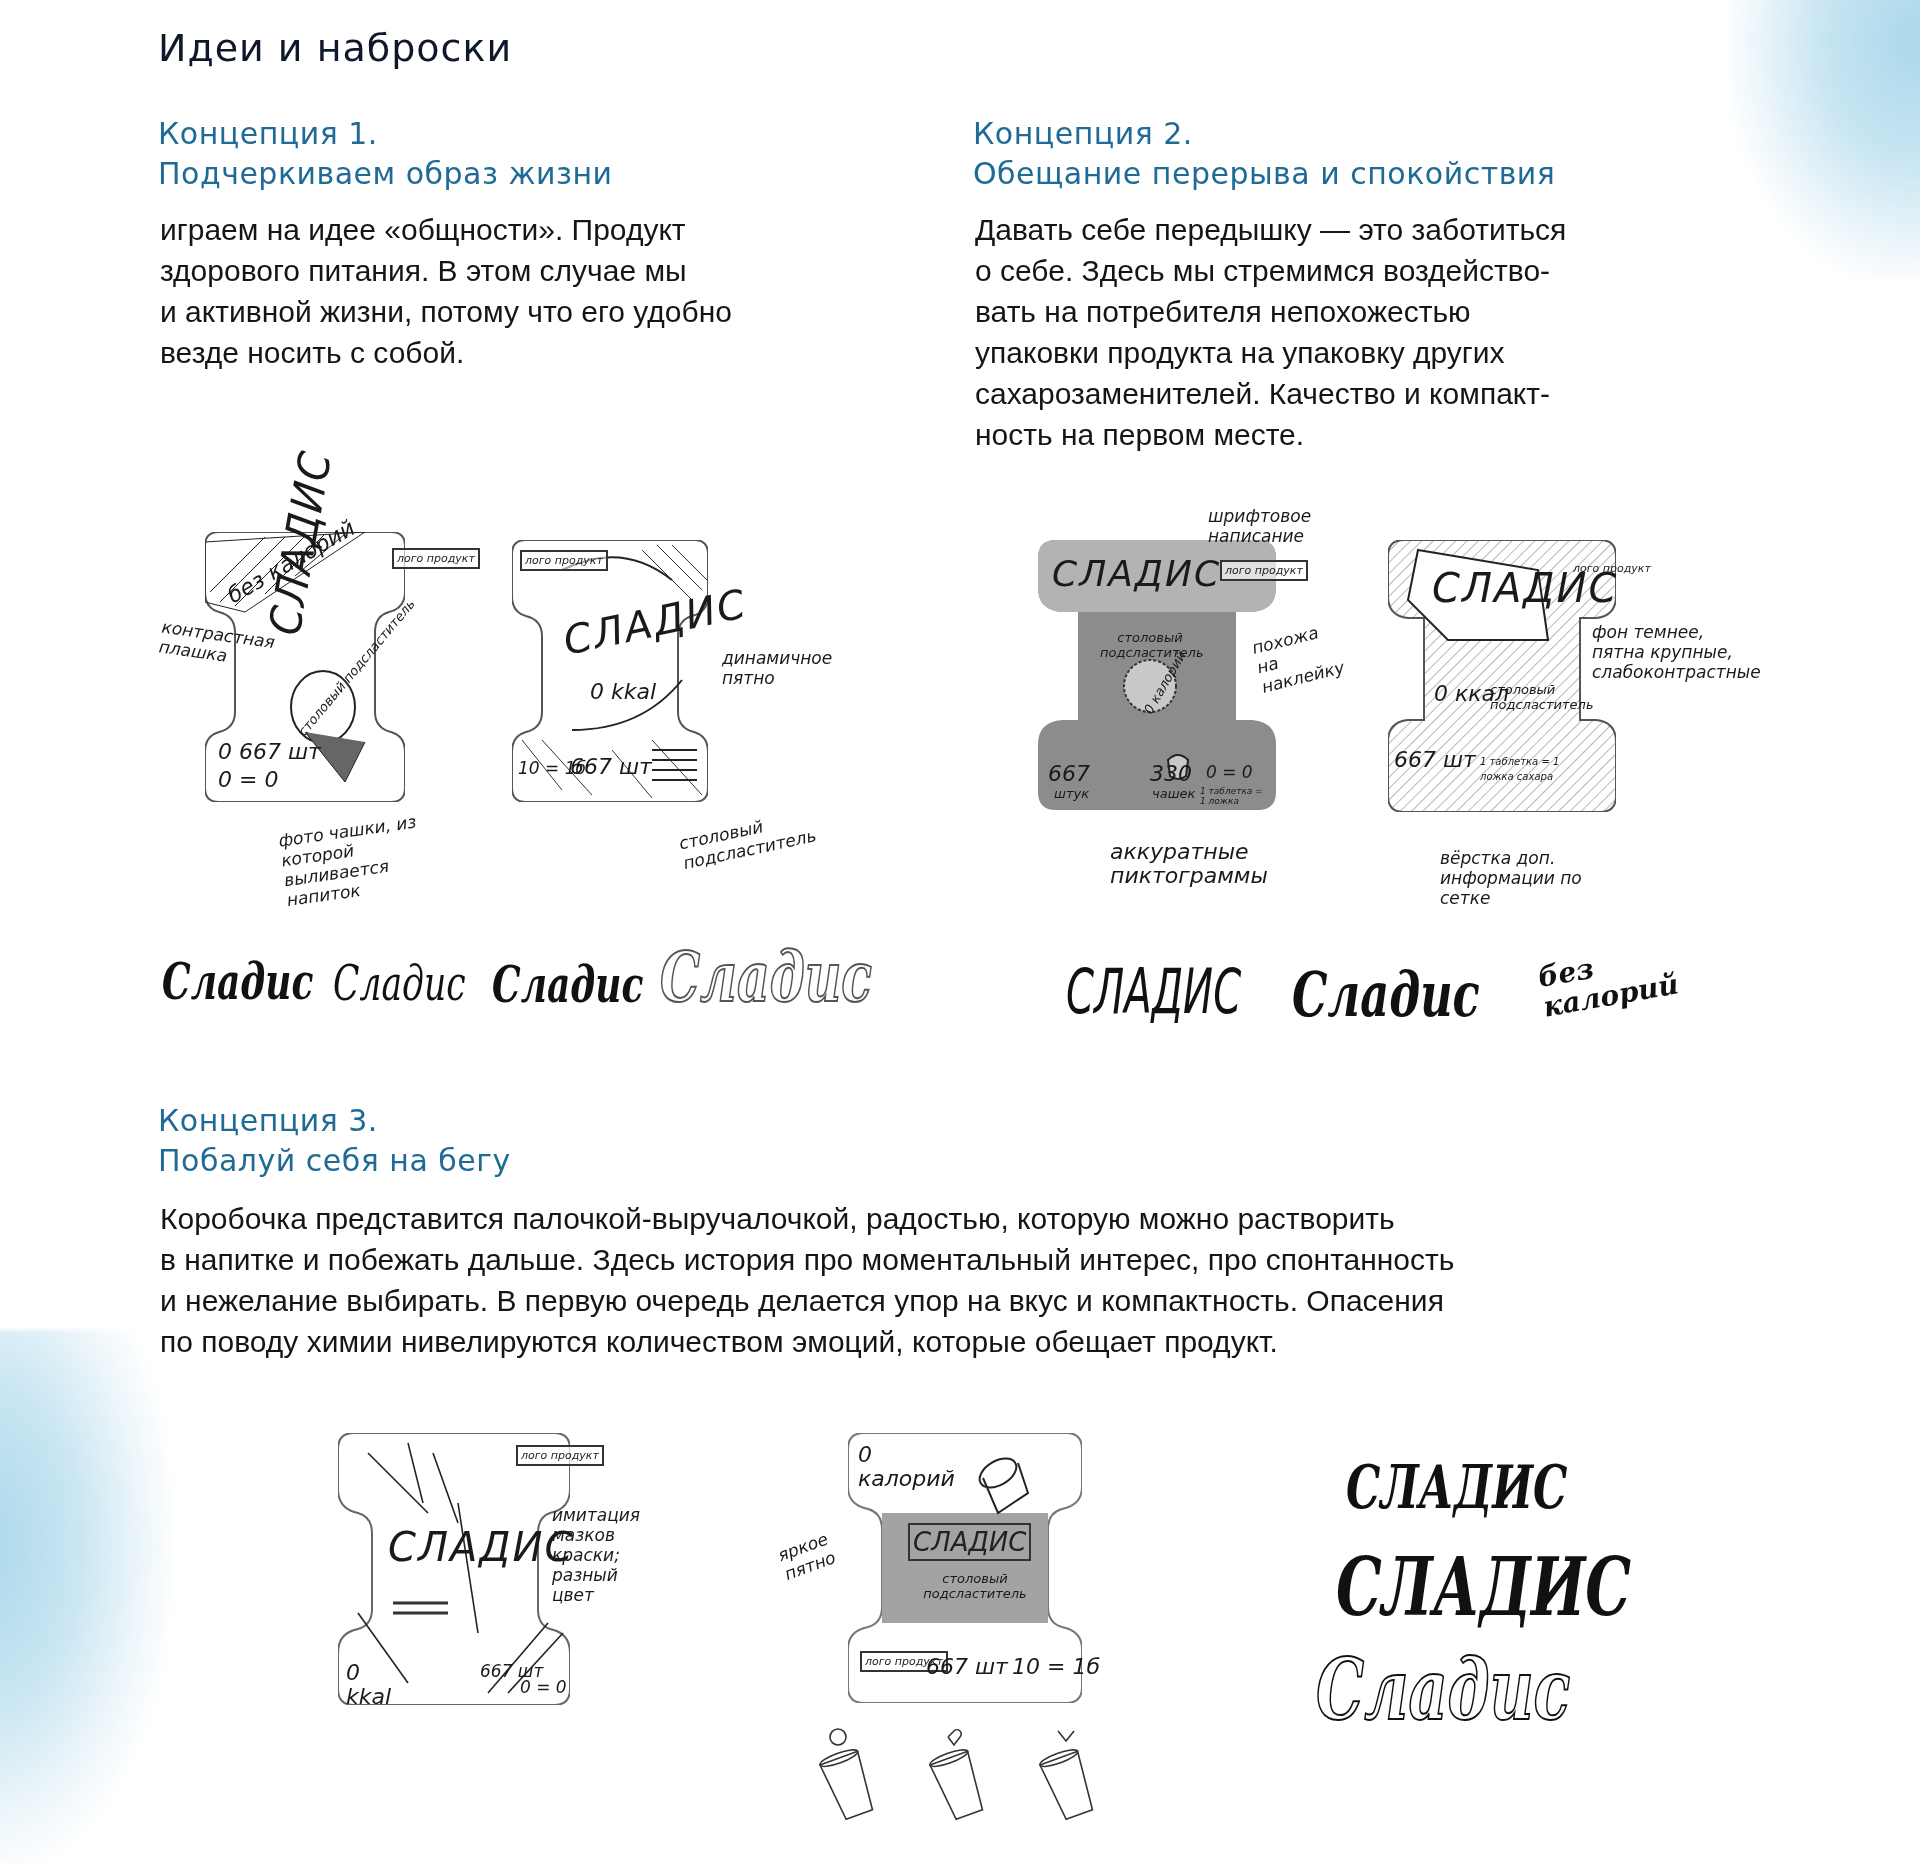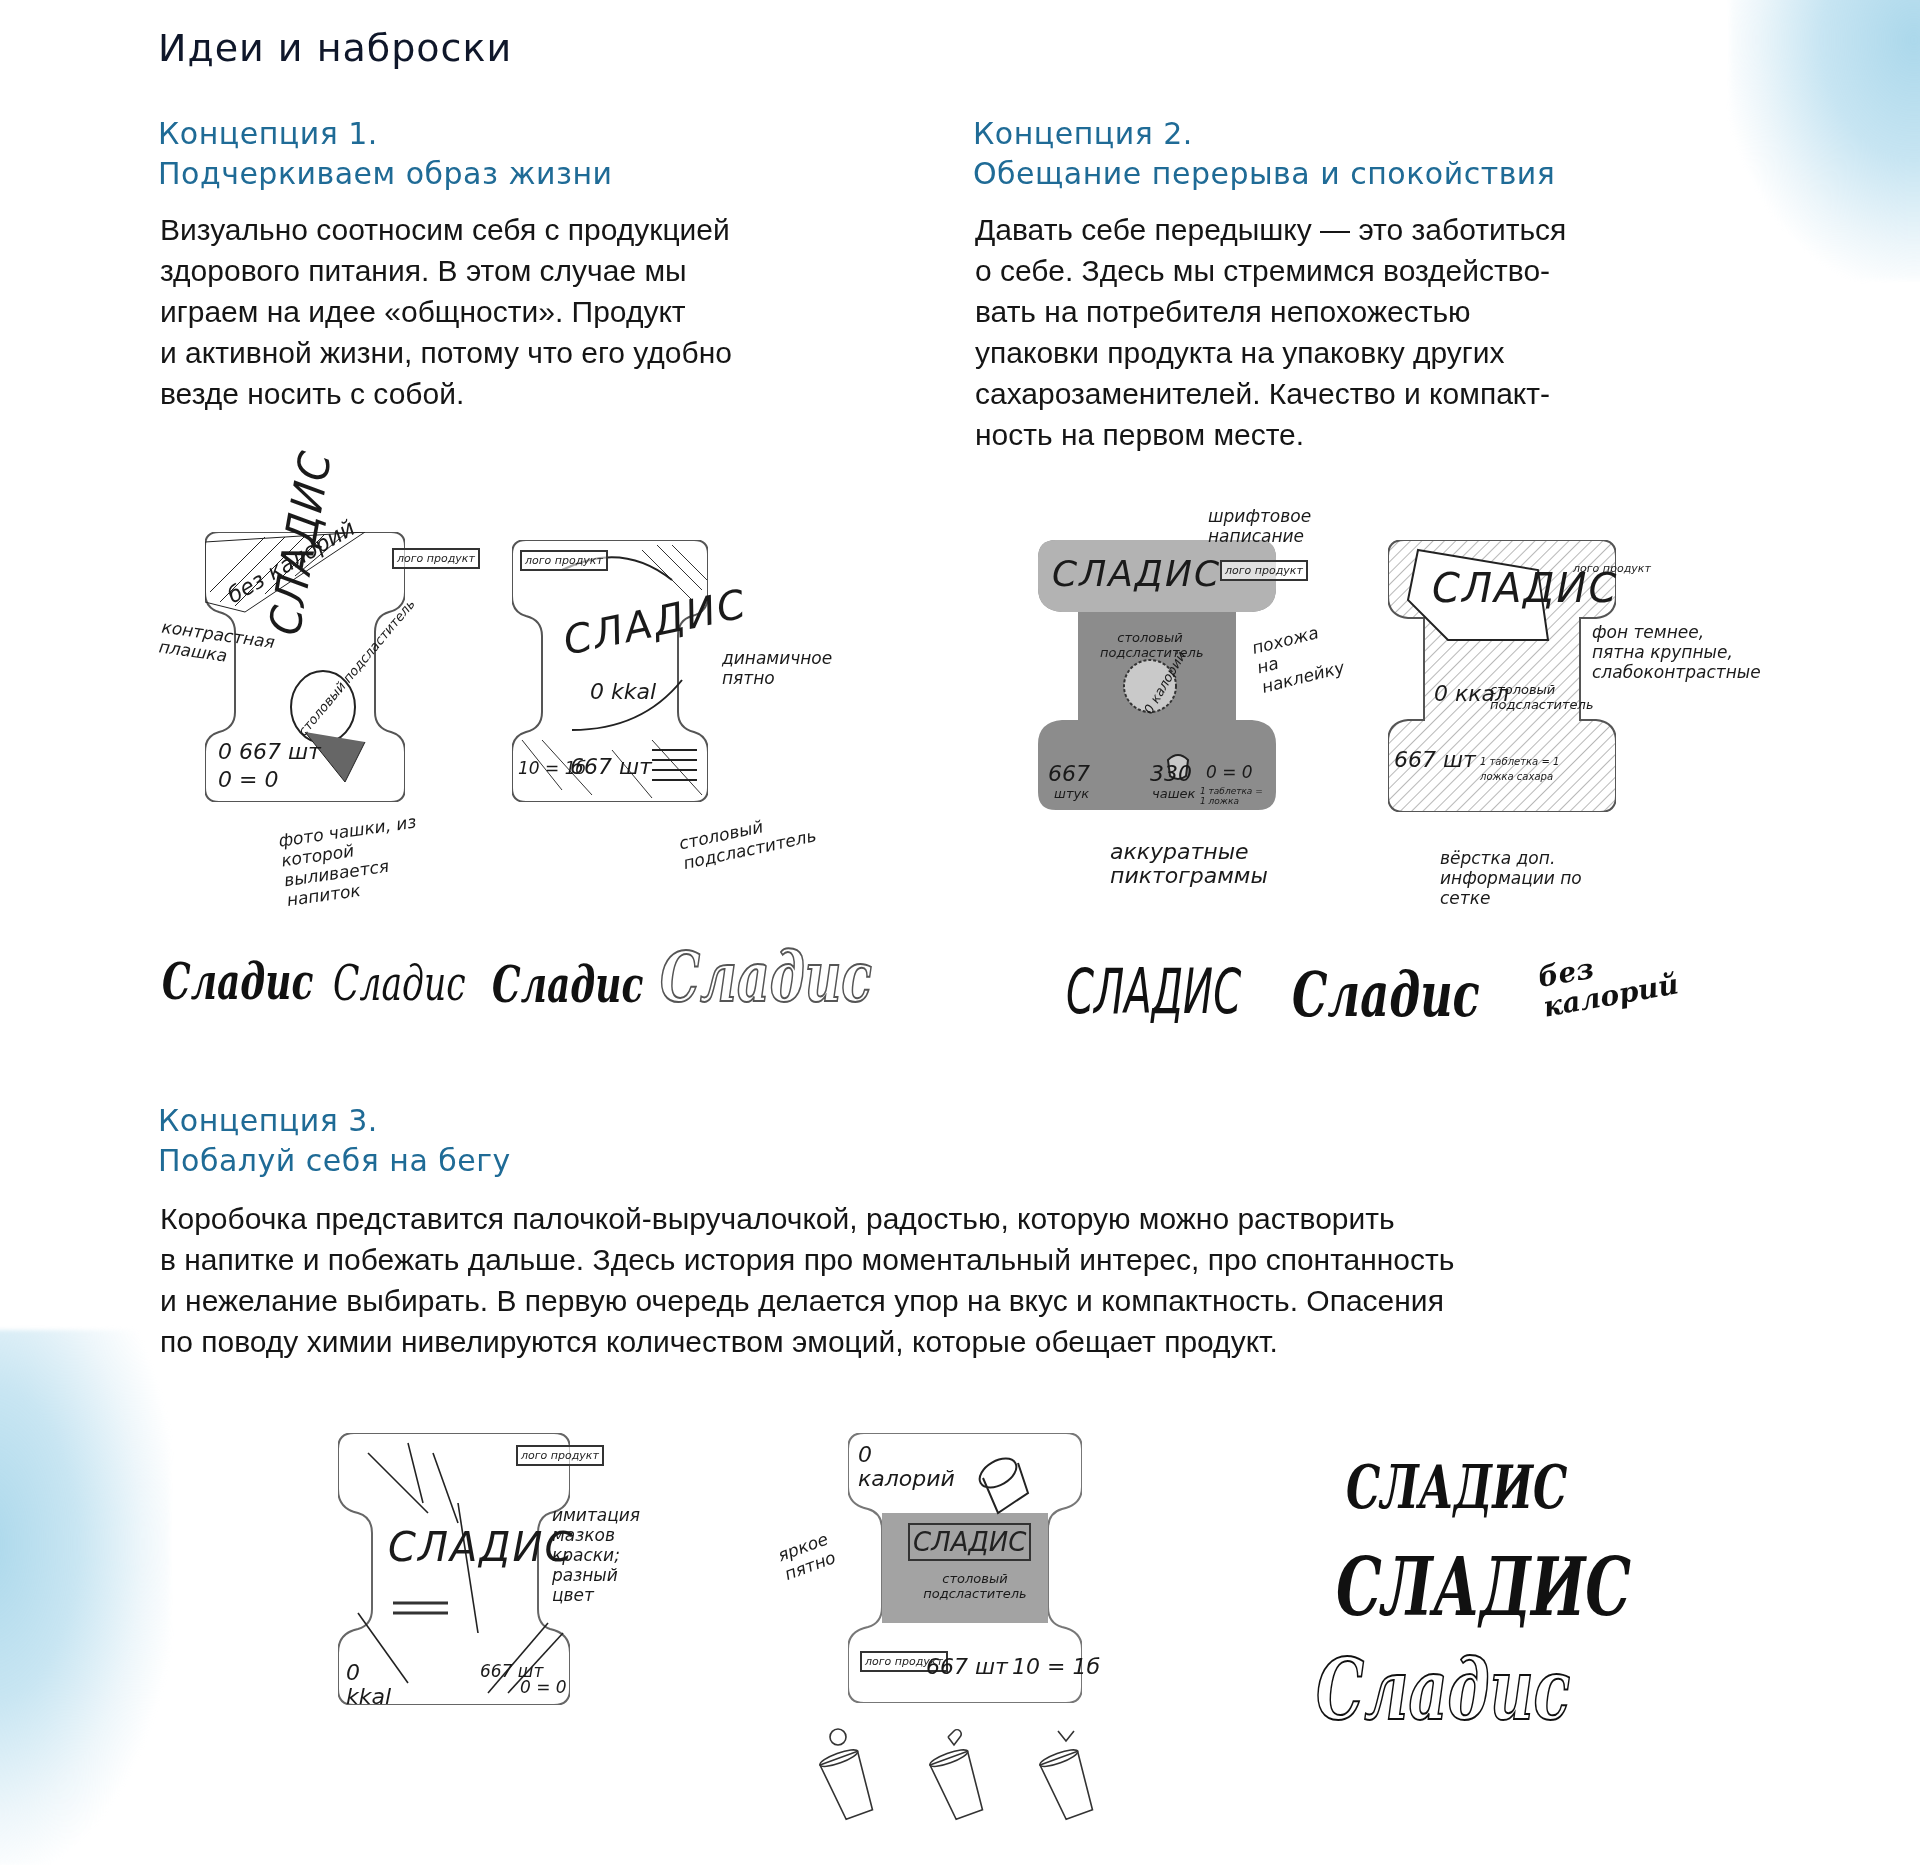--- a/index.html
+++ b/index.html
@@ -61,23 +61,22 @@
 <div class="splash splash-bl"></div>
 
 <h1 class="title">Идеи и наброски</h1>
 
 <section>
   <div class="concept-heading" style="left:158px; top:114px;">
     <div>Концепция 1.</div>
     <div>Подчеркиваем образ жизни</div>
   </div>
   <div class="concept-body" style="left:160px; top:209px;">
-    <span>Визуально соотносим себя с продукцией</span>
+    <span>играем на идее «общности». Продукт</span>
     <span>здорового питания. В этом случае мы</span>
-    <span>играем на идее «общности». Продукт</span>
     <span>и активной жизни, потому что его удобно</span>
     <span>везде носить с собой.</span>
   </div>
 
   <div class="sketch" style="left:160px; top:520px; width:320px; height:400px;">
     <div class="card" style="left:45px; top:12px; width:200px; height:270px;">
       <svg viewBox="0 0 200 270">
           <path d="M14 0 H186 Q200 0 200 14 V60 Q200 76 184 80 Q170 84 170 100 V180 Q170 196 186 200 Q200 204 200 220 V256 Q200 270 186 270 H14 Q0 270 0 256 V220 Q0 204 14 200 Q30 196 30 180 V100 Q30 84 14 80 Q0 76 0 60 V14 Q0 0 14 0 Z" fill="#fff" stroke="#555" stroke-width="2"></path>
         <path d="M0 10 L160 0 L40 80 L0 70 Z" fill="none" stroke="#222" stroke-width="1"></path>
         <g stroke="#222" stroke-width="1">

